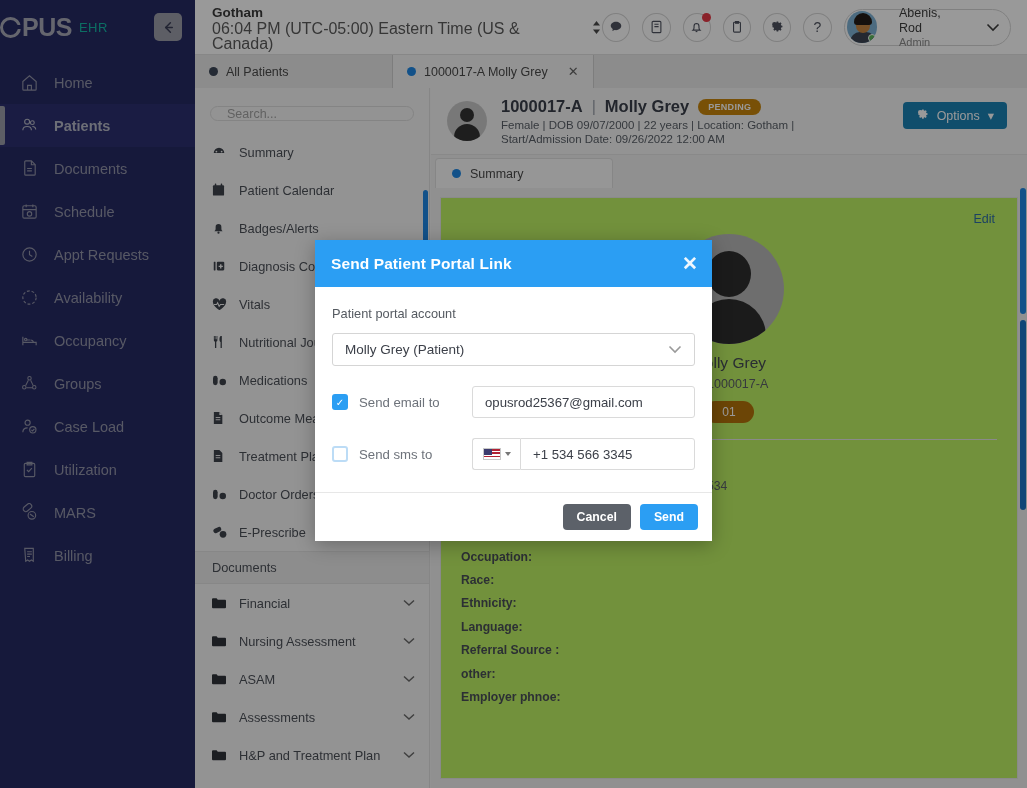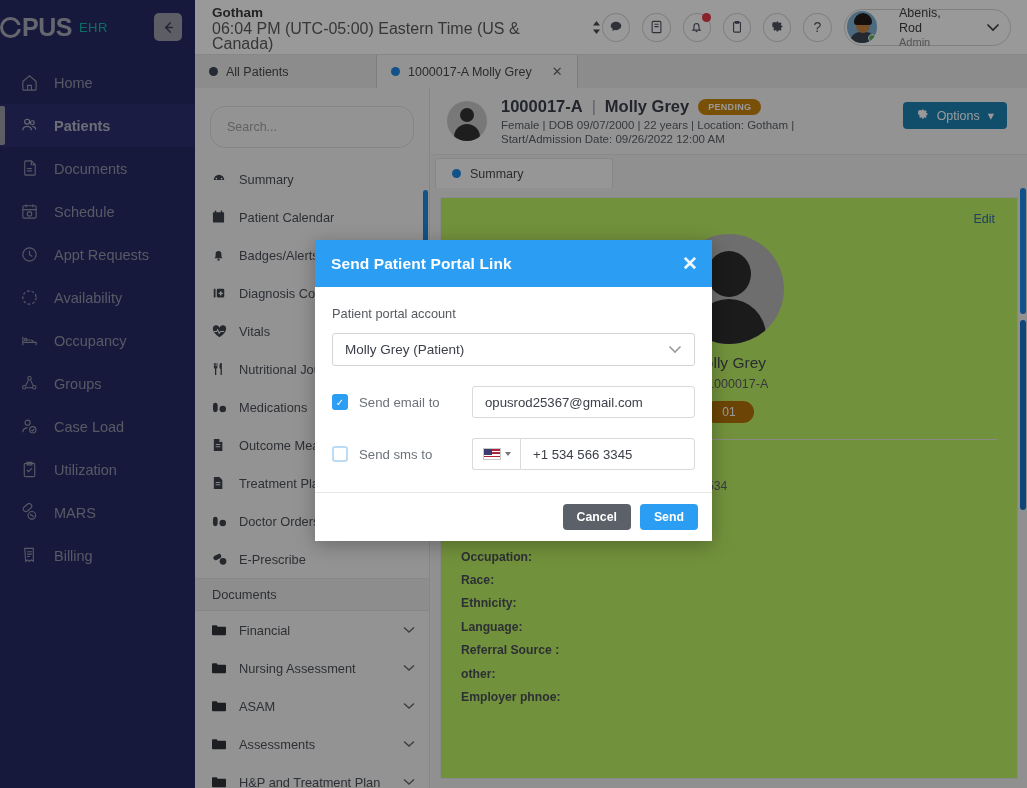--- a/index.html
+++ b/index.html
@@ -93,29 +93,29 @@
   
   .tabstrip { height: 33px; background: #e9e9e9; display: flex; align-items: flex-end;}
   .tab {
     height: 33px; display: flex; align-items: center; gap: 8px; padding: 0 14px;
     font-size: 12.5px; color: #4a4a4a; border-right: 1px solid #d0d0d0; background:#e9e9e9;
   }
   .tab.active { background: #f5f5f5; }
   .tab .tdot { width: 9px; height: 9px; border-radius: 50%; background: #3c4657; }
   .tab.active .tdot { background: #1e88e5; }
   .tab .tclose { margin-left: 12px; color: #666; font-size: 13px; }
-  .tab.first { width: 182px; }
+  .tab.first { width: 198px; }
 
   
   .subside {
     position: absolute; left: 0; top: 88px; width: 235px; bottom: 0;
     background: #f6f6f6; border-right: 1px solid #e0e0e0; overflow: hidden;
   }
   .searchbox {
-    margin: 18px 15px 12px 15px; height: 42px; border: 1px solid #dcdcdc;
+    margin: 18px 15px 12px 15px; height: 15px; border: 1px solid #dcdcdc;
     border-radius: 15px; display: flex; align-items: center; padding-left: 16px;
     font-size: 12.5px; color: #a2a2a2; background:#f6f6f6;
   }
   .sub-item {
     height: 38px; display: flex; align-items: center; padding-left: 17px;
     font-size: 12.8px; color: #4c5058;
   }
   .sub-ic { width: 27px; color: #3e434c; display:flex; align-items:center; }
   .sub-head {
     height: 33px; display: flex; align-items: center; padding-left: 17px;

